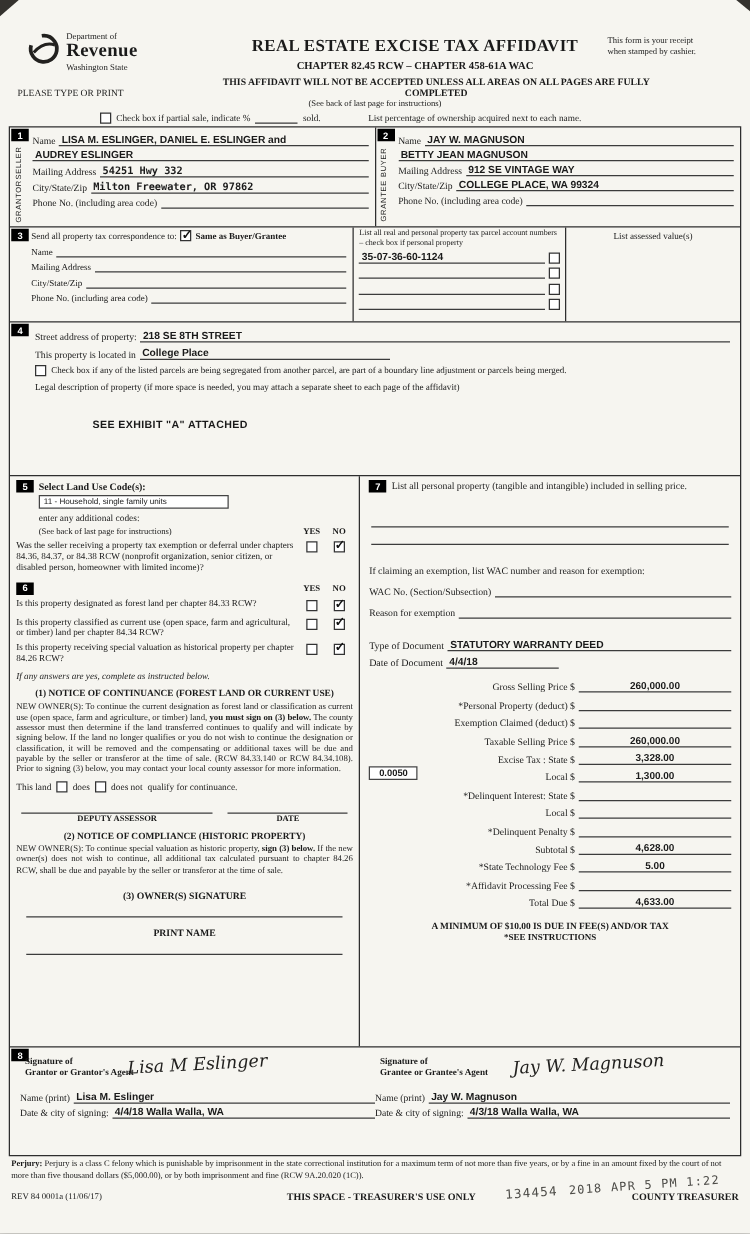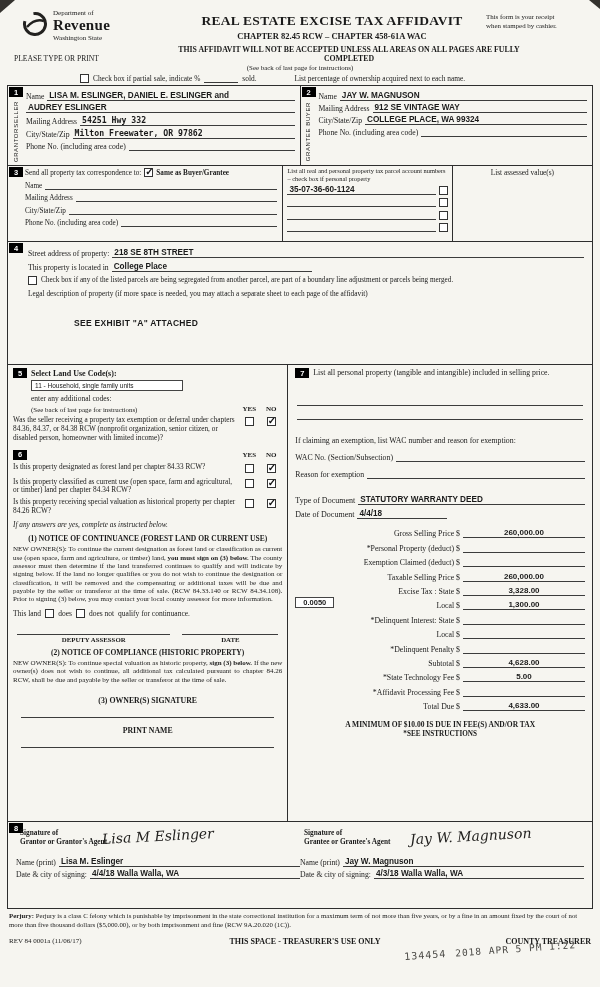--- a/index.html
+++ b/index.html
@@ -3,21 +3,21 @@
 <meta charset="utf-8">
 <style>
   * { margin:0; padding:0; box-sizing:border-box; }
   html,body { background:#a8a6a2; }
   body { display:flex; justify-content:center; font-family:"Liberation Serif",serif; }
   .page { width:600px; height:987px; background:#f6f5f0; position:relative; color:#1a1a1a; overflow:hidden; box-shadow:0 0 8px rgba(0,0,0,.55); }
   .corner-tl { position:absolute; top:0; left:0; border-top:13px solid #34322e; border-right:15px solid transparent; }
   .corner-tr { position:absolute; top:0; right:0; border-top:9px solid #34322e; border-left:11px solid transparent; }
 
   
-  .hdr { padding:9px 10px 0 10px; }
+  .hdr { padding:25px 10px 0 10px; }
   .hdr-top { display:flex; align-items:flex-start; }
   .brand { width:168px; display:flex; gap:5px; align-items:center; padding-left:12px; }
   .dept-small { font-size:7px; }
   .dept-big { font-size:15px; font-weight:bold; letter-spacing:.3px; }
   .dept-state { font-size:7px; }
   .title-block { flex:1; text-align:center; padding-top:4px; }
   .title { font-size:13.5px; font-weight:bold; letter-spacing:.3px; }
   .chapter { font-size:8.5px; font-weight:bold; margin-top:2px; }
   .receipt { width:104px; font-size:6.9px; line-height:1.3; padding-top:4px; }
   .hdr-row2 { display:flex; margin-top:3px; align-items:flex-end; }
@@ -206,20 +206,23 @@
         <span class="badge badge-abs">2</span>
         <span class="vstrip">
           <span class="vtext">BUYER</span>
           <span class="vtext">GRANTEE</span>
         </span>
         <div class="f">
             <span class="lab">Name</span>
             <span class="fill val-sans">JAY W. MAGNUSON</span>
           </div>
         <div class="f">
+            <span class="fill val-sans">BETTY JEAN MAGNUSON</span>
+          </div>
+        <div class="f">
             <span class="lab">Mailing Address</span>
             <span class="fill val-sans">912 SE VINTAGE WAY</span>
           </div>
         <div class="f">
             <span class="lab">City/State/Zip</span>
             <span class="fill val-sans">COLLEGE PLACE, WA  99324</span>
           </div>
         <div class="f">
             <span class="lab">Phone No. (including area code)</span>
             <span class="fill"></span>

